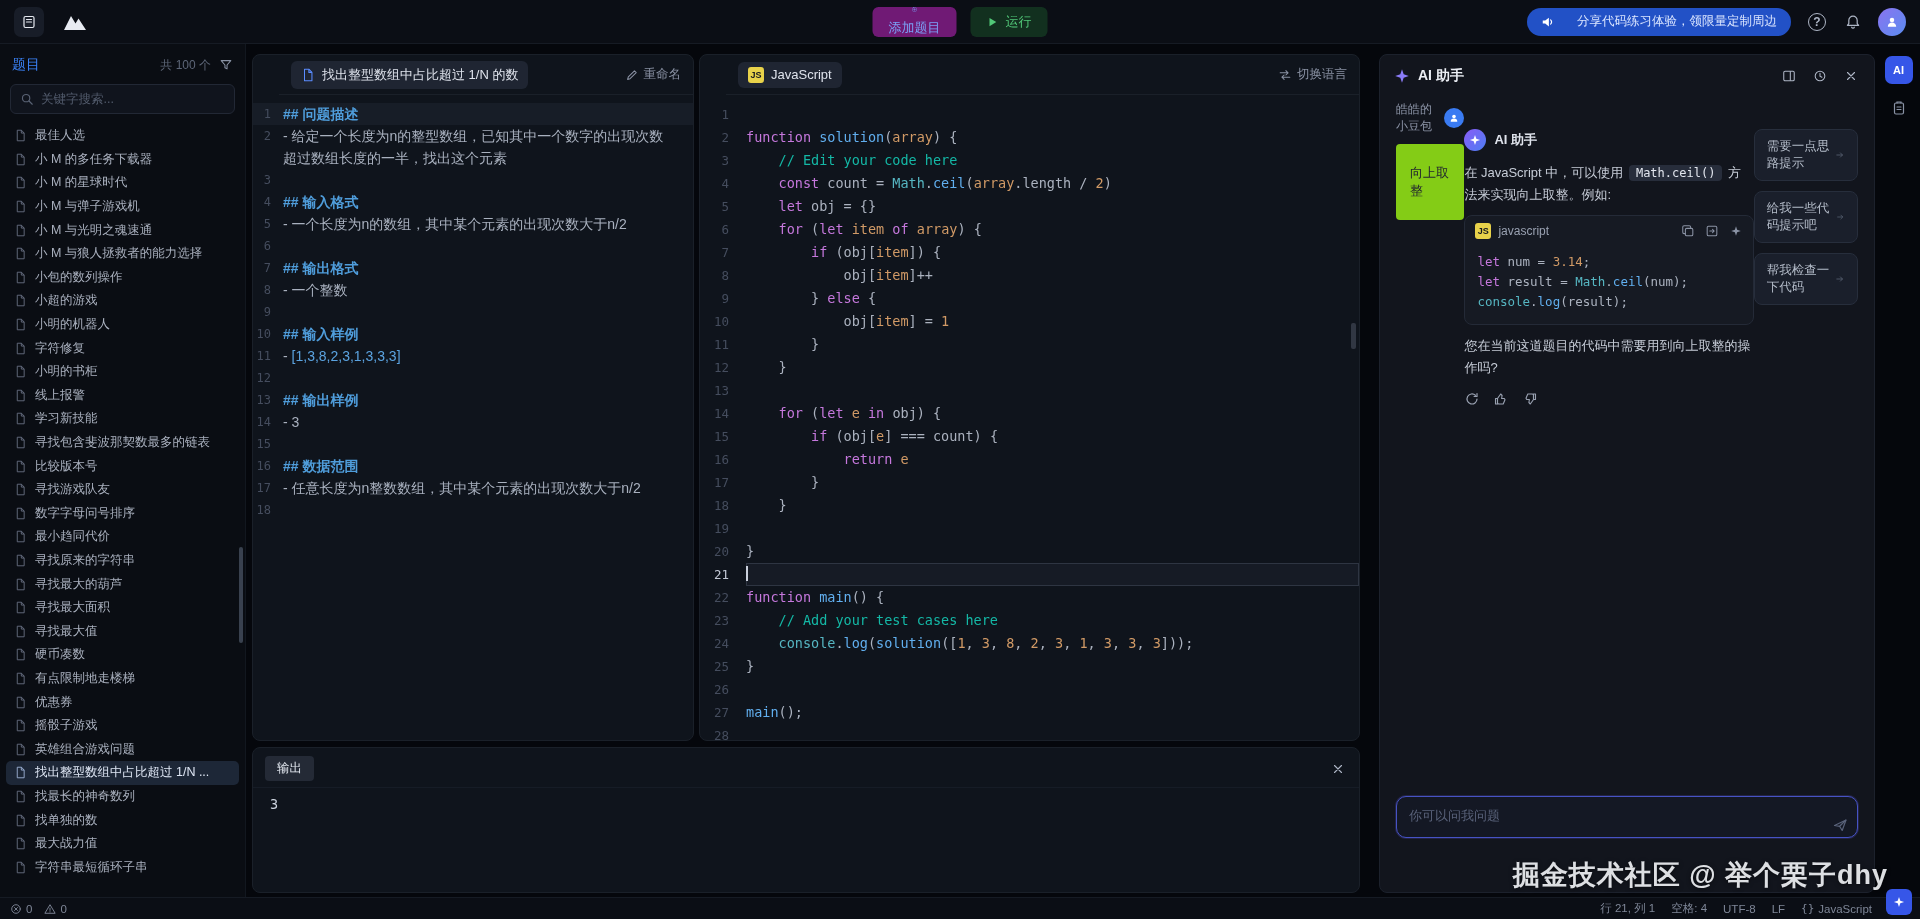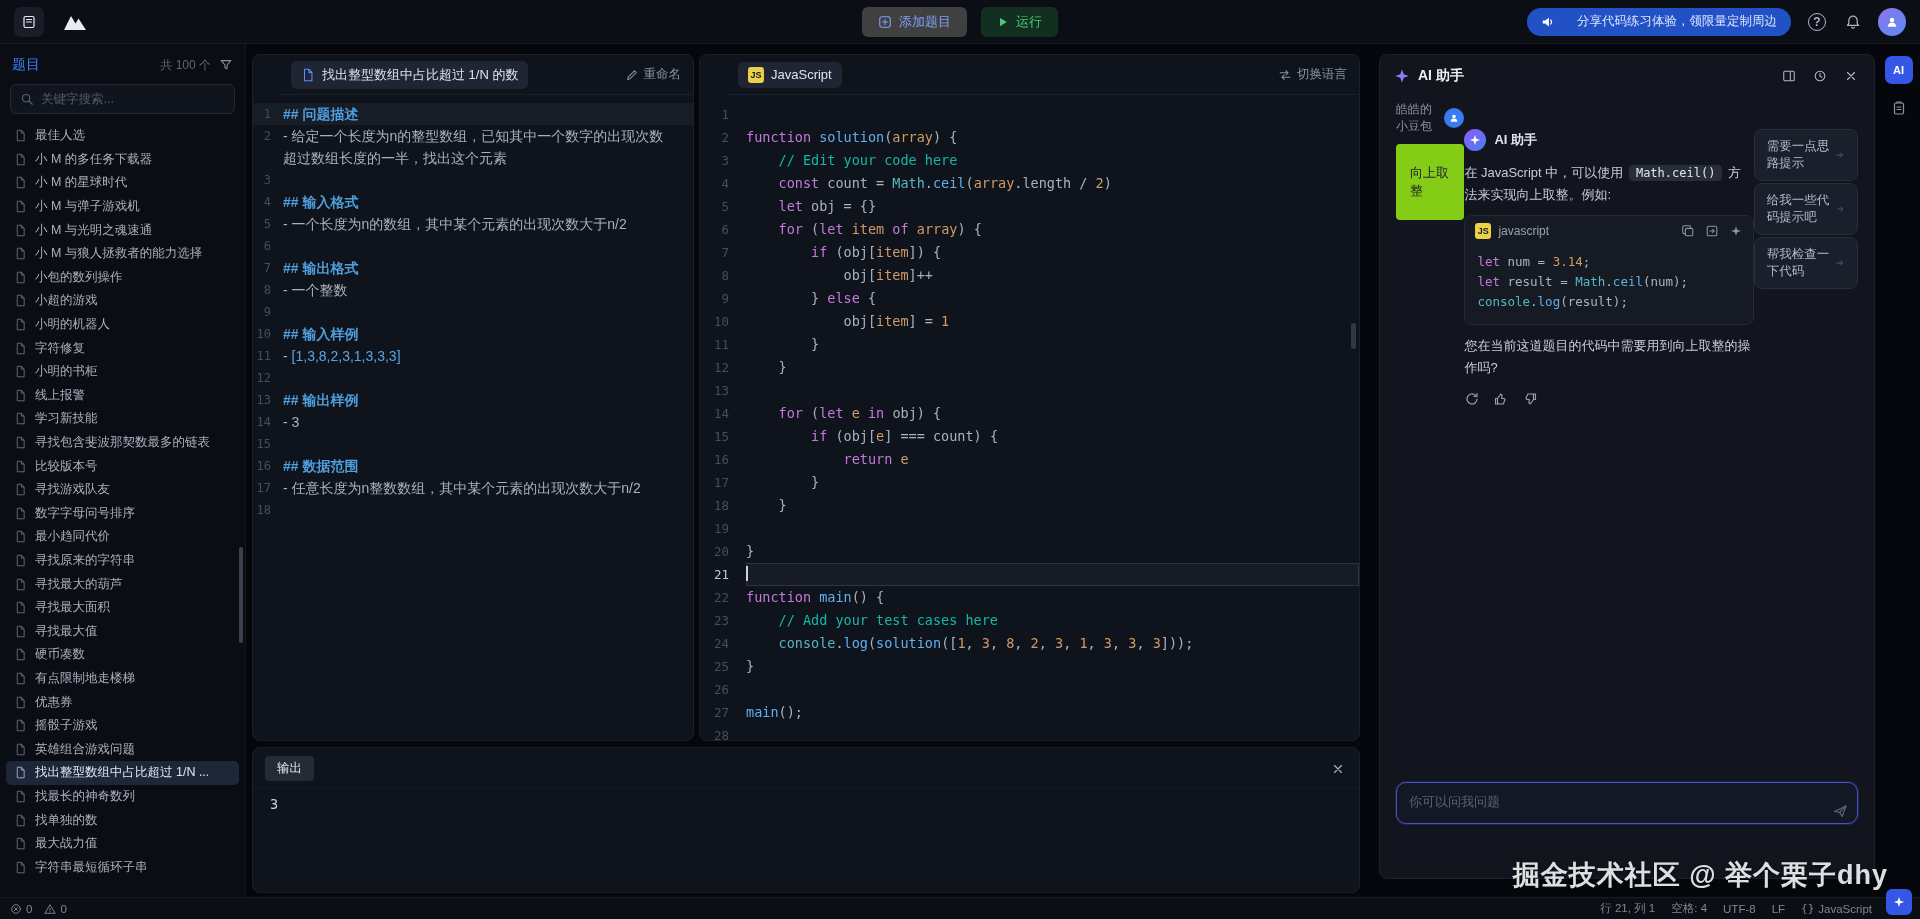--- a/index.html
+++ b/index.html
@@ -14,21 +14,21 @@
   
   .topbar { height:44px; background:#0b0e15; border-bottom:1px solid #161b24;
     display:flex; align-items:center; padding:0 14px; position:relative; z-index:5; }
   .tb-left { display:flex; gap:10px; align-items:center; }
   .logo-btn { width:30px; height:30px; border-radius:7px; background:#181d28; border:none;
     display:flex; align-items:center; justify-content:center; color:#e6e9f0; cursor:pointer; }
   .logo-btn.wide { width:42px; background:transparent; }
   .tb-center { position:absolute; left:50%; top:50%; transform:translate(-50%,-50%); display:flex; gap:14px; }
   .btn { display:flex; align-items:center; gap:7px; height:30px; padding:0 16px; border-radius:6px;
     border:none; font-size:13px; cursor:pointer; font-family:inherit; }
-  .btn.add { background:#404040; color:#7ba2f7; }
+  .btn.add { background:#701a75; color:#7ba2f7;flex-direction:column; }
   .btn.run { background:#12301f; color:#51c878; }
   .tb-right { margin-left:auto; display:flex; align-items:center; gap:15px; }
   .promo { display:flex; align-items:center; gap:22px; height:28px; padding:0 14px; border-radius:14px;
     background:#2251c6; border:none; color:#dbe6ff; font-size:12.5px; cursor:pointer; font-family:inherit; }
   .icon-btn { background:none; border:none; color:#aeb6c6; cursor:pointer;
     display:flex; align-items:center; padding:2px; }
   .qmark { width:18px; height:18px; border:1.4px solid #aeb6c6; border-radius:50%;
     display:flex; align-items:center; justify-content:center; font-size:12px; font-weight:700; color:#aeb6c6; }
   .avatar { width:28px; height:28px; border-radius:50%; cursor:pointer;
     background:linear-gradient(135deg,#8a74f0,#5a8cf0); display:flex; align-items:center; justify-content:center; }
@@ -104,21 +104,21 @@
 
   
   .output-panel { height:146px; flex:none; }
   .output-head { display:flex; align-items:center; justify-content:space-between; padding:8px 12px 6px;
     border-bottom:1px solid #161c26; }
   .output-tab { background:#242a36; color:#e2e7ef; border-radius:4px; padding:4px 12px;
     font-size:12.5px; cursor:pointer; }
   .output-body { padding:8px 17px; font-family:"DejaVu Sans Mono",monospace; font-size:13.5px; color:#ccd3de; }
 
   
-  .ai-panel { width:496px; flex:none; margin:10px 2px 18px 13px; background:#12151d;
+  .ai-panel { width:496px; flex:none; margin:10px 2px 4px 13px; background:#12151d;
     border:1px solid #1c212c; border-radius:8px; display:flex; flex-direction:column; overflow:hidden; }
   .ai-head { height:42px; flex:none; display:flex; align-items:center; justify-content:space-between; padding:0 14px; }
   .ai-title-wrap { display:flex; align-items:center; gap:8px; font-size:14px; font-weight:700; color:#eceff5; }
   .ai-head-actions { display:flex; gap:13px; align-items:center; color:#8a92a4; }
   .ai-chat { flex:1; min-height:0; padding:4px 16px 0; display:flex; flex-direction:row; overflow:hidden; }
   .msg.user { display:flex; flex-direction:column; align-items:flex-end; gap:9px; }
   .msg-meta { display:flex; align-items:center; gap:8px; font-size:12px; color:#8d95a8; }
   .mini-avatar { width:20px; height:20px; border-radius:50%; background:#3a7bf2; flex:none;
     display:flex; align-items:center; justify-content:center; }
   .user-bubble { background:#84cc16; color:#23272f; font-size:13px; padding:20px 14px; border-radius:4px; }
@@ -131,21 +131,21 @@
   .inline-code { background:#272d3b; border-radius:4px; padding:1px 7px; margin:0 2px;
     font-family:"DejaVu Sans Mono",monospace; font-size:12px; color:#e2e6ee; }
   .code-card { margin:10px 0; background:#161a23; border:1px solid #242a37; border-radius:8px; overflow:hidden; }
   .code-card-head { display:flex; align-items:center; gap:7px; padding:7px 10px; font-size:12px; color:#99a1b1; }
   .ccb-actions { margin-left:auto; display:flex; gap:10px; color:#8a92a4; }
   .ccb-actions button { background:none; border:none; color:inherit; cursor:pointer; display:flex; }
   .code-card-body { padding:6px 12px 12px; }
   .cc-line { font-family:"DejaVu Sans Mono",monospace; font-size:12.5px; line-height:20px; white-space:pre; }
   .msg-actions { display:flex; gap:13px; margin-top:13px; color:#99a1b1; }
   .msg-actions button { background:none; border:none; color:inherit; cursor:pointer; display:flex; }
-  .suggestions { margin-top:28px; display:flex; flex-direction:column; gap:2px; }
+  .suggestions { margin-top:28px; display:flex; flex-direction:column; gap:10px; }
   .sugg-chip { display:flex; align-items:center; justify-content:space-between; background:#1a1f2b;
     border:1px solid #272e3c; border-radius:8px; padding:8px 12px; font-size:12.5px; color:#b4bcc9; cursor:pointer; }
   .arrow-svg { width:14px; height:14px; color:#5d6678; }
   .ai-input { flex:none; margin:auto 16px 50px; position:relative; }
   .ai-input textarea { width:100%; height:42px; background:#141824; border:1px solid #4653c4;
     box-shadow:0 0 0 1px rgba(95,85,220,0.22); border-radius:10px; resize:none; outline:none;
     color:#d6dbe5; font-size:13px; padding:10px 38px 10px 12px; font-family:inherit; }
   .ai-input textarea::placeholder { color:#59627a; }
   .send { position:absolute; right:10px; bottom:9px; background:none; border:none; color:#59627a; cursor:pointer; }
 

